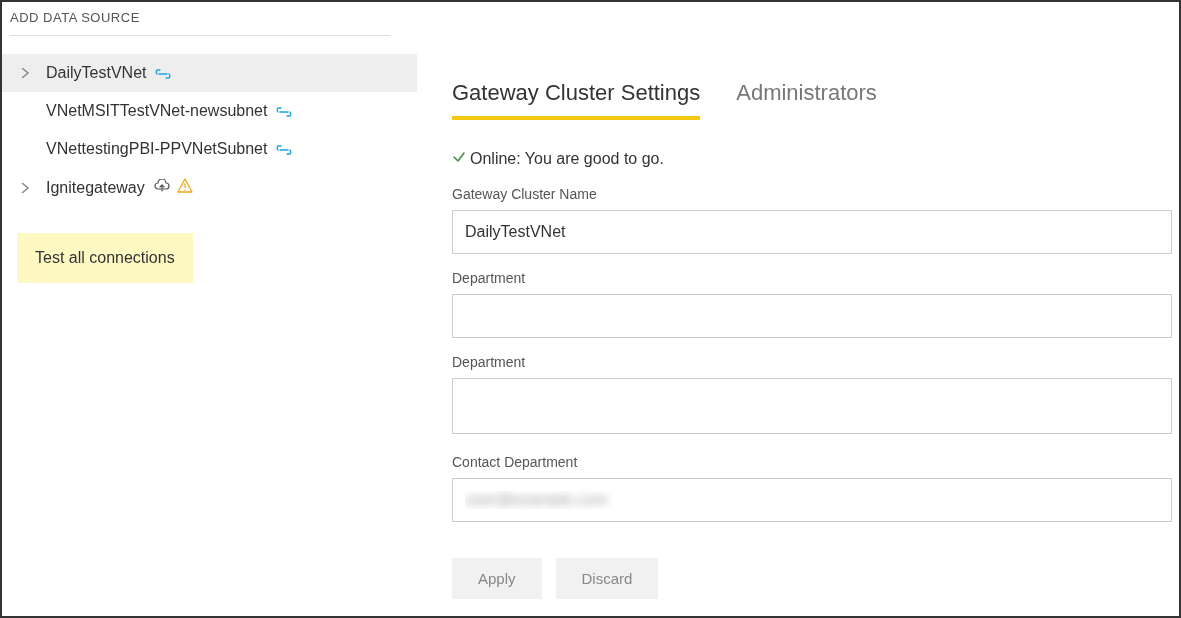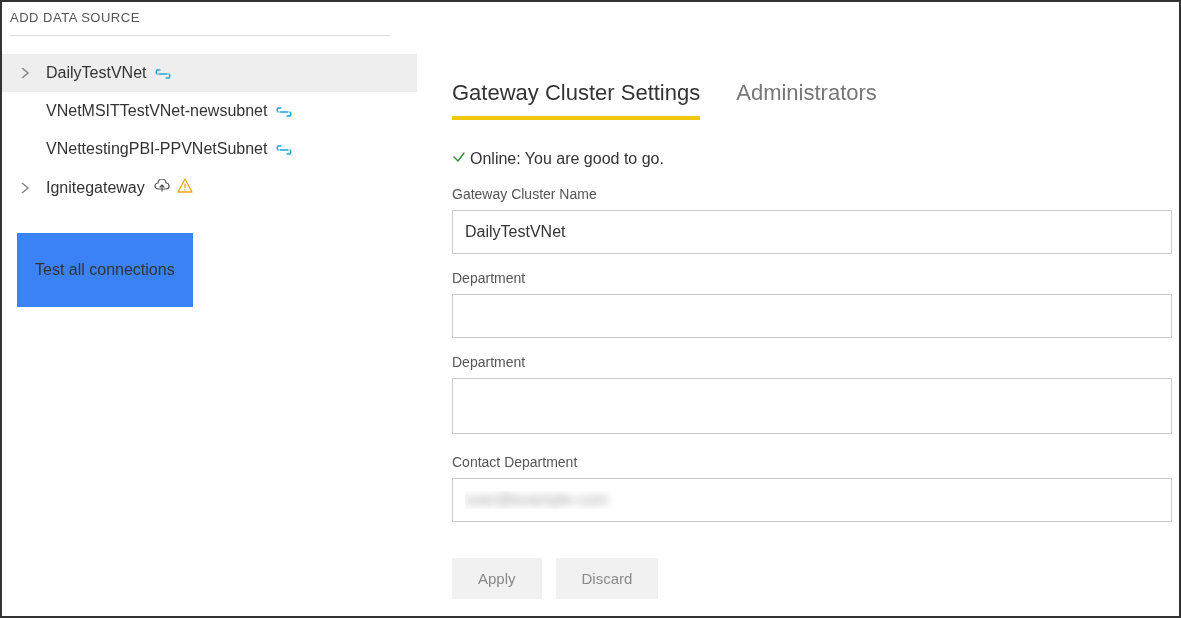--- a/index.html
+++ b/index.html
@@ -83,23 +83,23 @@
       color: #555;
     }
     .warning-icon {
       display: inline-block;
       margin-left: 6px;
       color: #f0a817;
       font-size: 16px;
     }
     .test-connections {
       margin: 25px 0 0 15px;
-      background: #3b82f6;
+      background: #fef9c3;
       border: none;
-      padding: 28px 18px;
+      padding: 16px 18px;
       font-size: 16px;
       color: #333;
       cursor: pointer;
       font-family: inherit;
     }
     .main {
       flex: 1;
       padding: 30px 0 0 35px;
     }
     .tabs {

